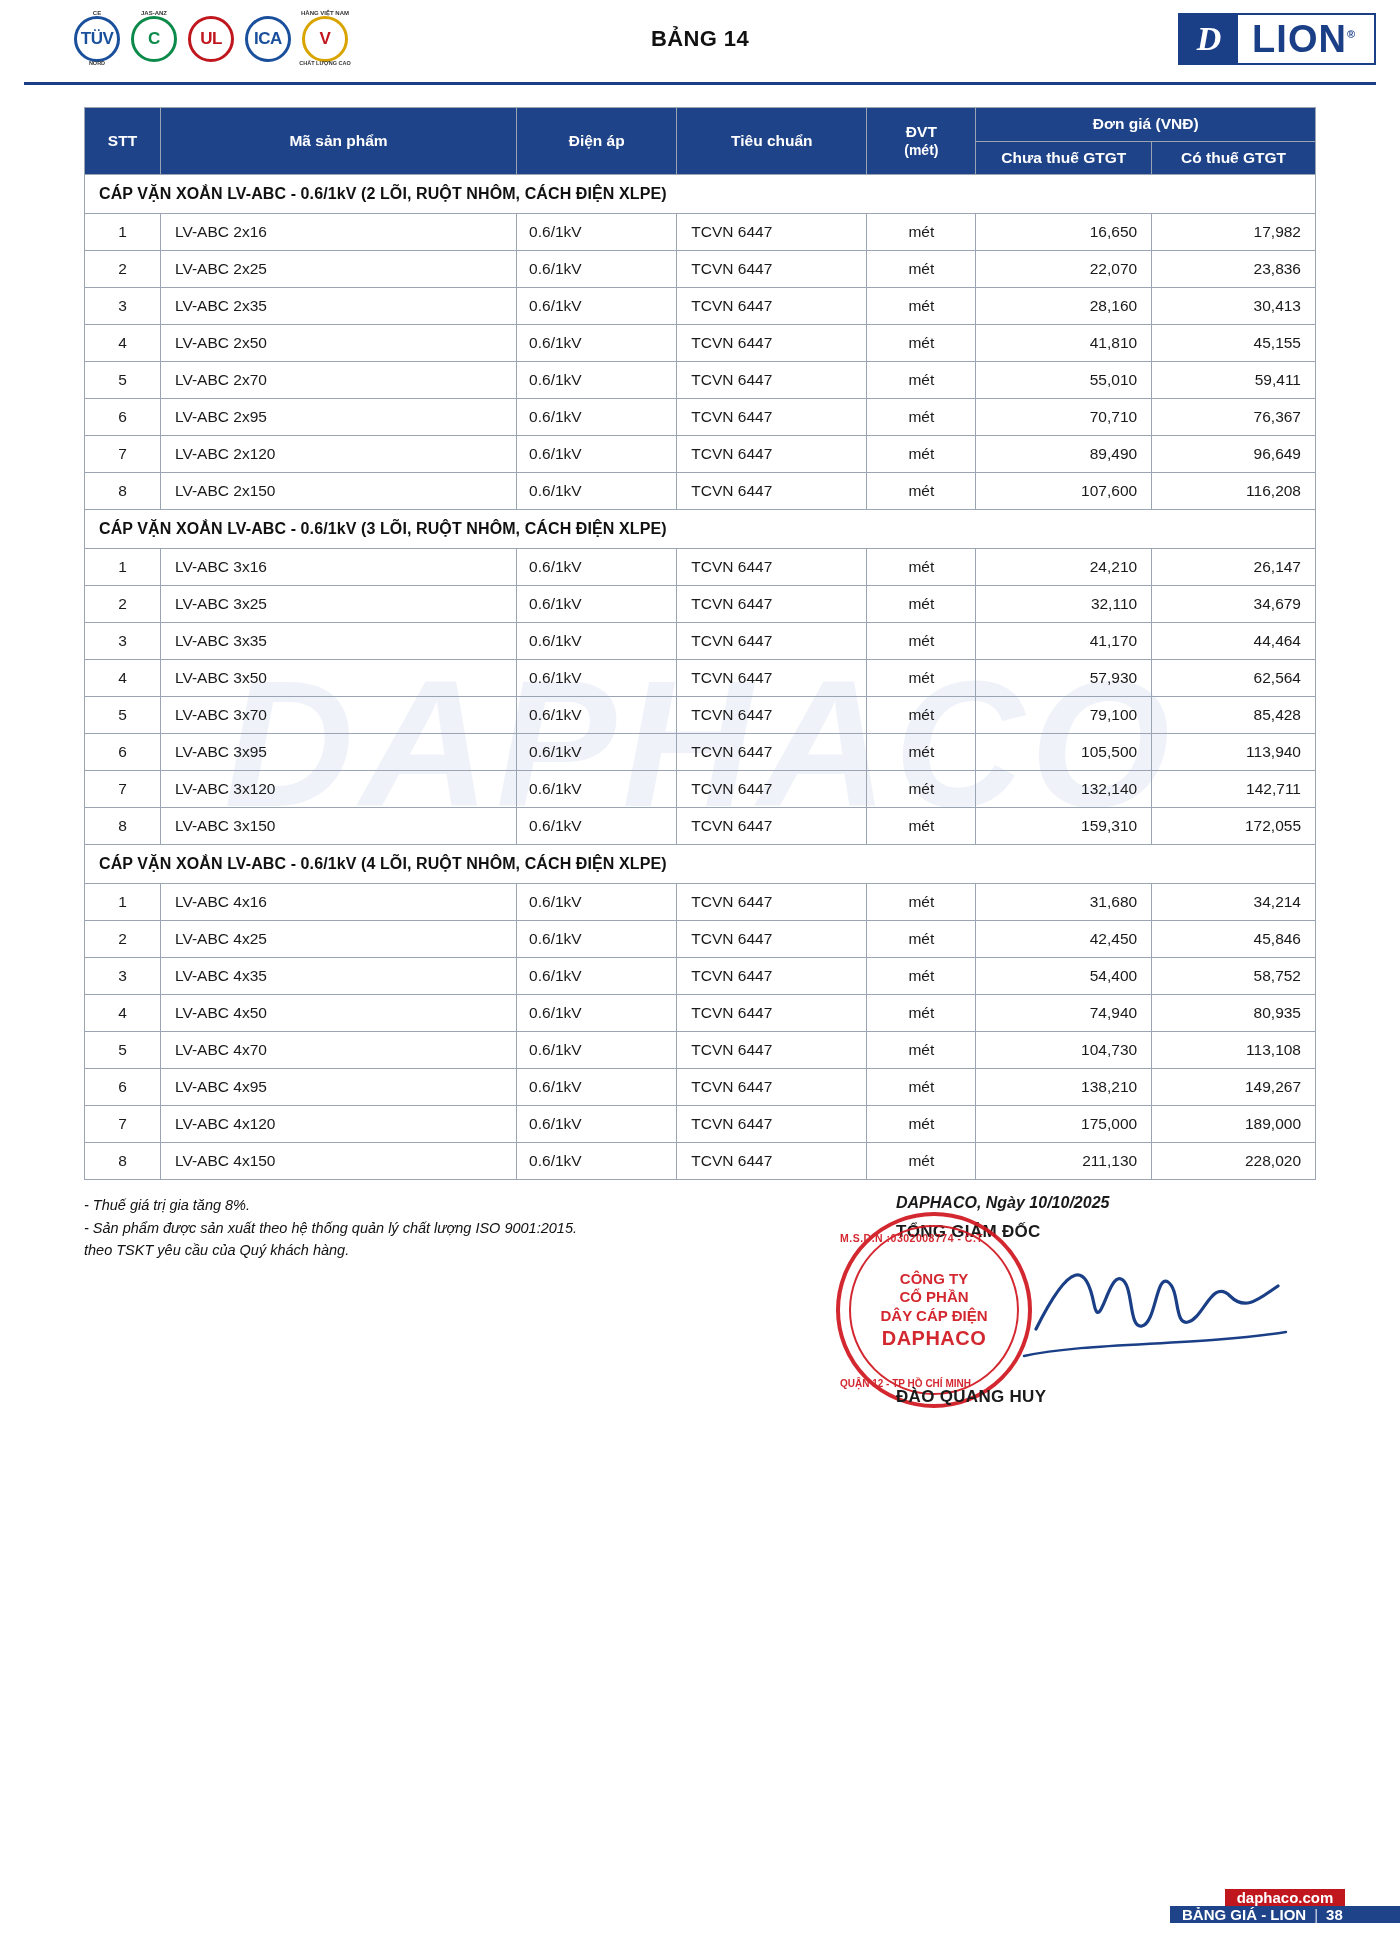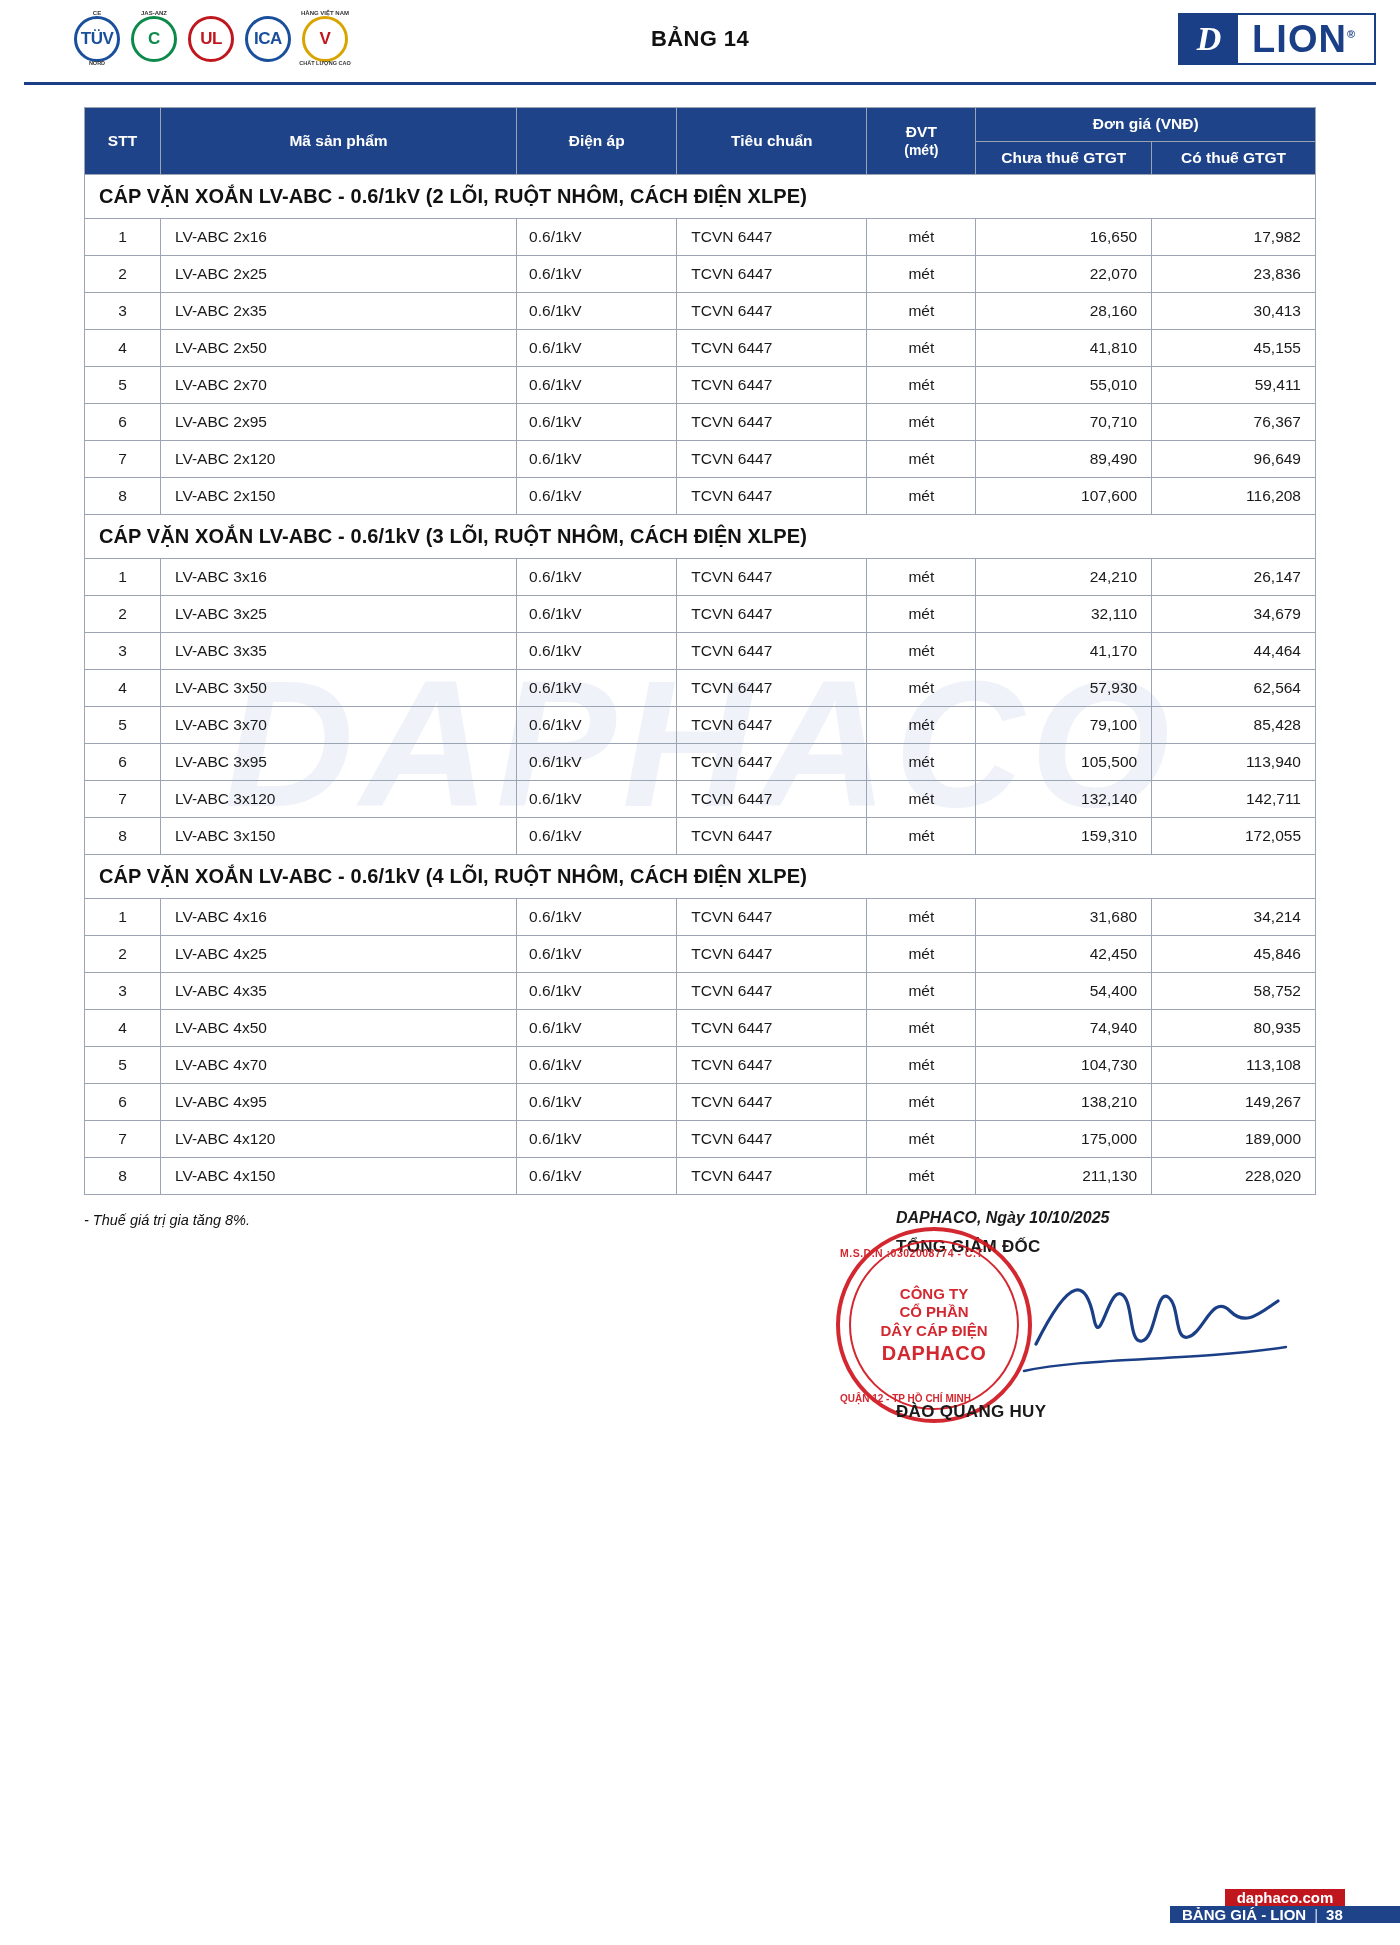--- a/index.html
+++ b/index.html
@@ -143,21 +143,21 @@
   }
   td.c-stt { text-align: center; }
   td.c-ma  { text-align: left; padding-left: 14px; }
   td.c-dienap { text-align: left; padding-left: 12px; }
   td.c-tc  { text-align: left; padding-left: 14px; }
   td.c-dvt { text-align: center; }
   td.c-price { text-align: right; padding-right: 14px; }
 
   tr.group-row td {
     font-weight: 800;
-    font-size: 20px;
+    font-size: 16px;
     padding: 10px 14px;
     letter-spacing: 0.1px;
     color: #111;
   }
 
   
   .footer-area {
     position: relative;
     z-index: 2;
     padding: 14px 84px 0 84px;
@@ -554,20 +554,22 @@
           <td class="c-price">211,130</td>
           <td class="c-price">228,020</td>
         </tr>
       </tbody>
   </table>
 </div>
 
 <div class="footer-area">
   <div class="notes">
     <div>- Thuế giá trị gia tăng 8%.</div>
+    <div>- Sản phẩm được sản xuất theo hệ thống quản lý chất lượng ISO 9001:2015.</div>
+    <div>  theo TSKT yêu cầu của Quý khách hàng.</div>
   </div>
 
   <div class="sign-block">
     <div class="sign-date">DAPHACO, Ngày 10/10/2025</div>
     <div class="sign-role">TỔNG GIÁM ĐỐC</div>
 
     <div class="stamp">
       <div class="inner-ring"></div>
       <div class="msdn">M.S.D.N :0302008774 - C.T</div>
       <div>CÔNG TY</div>

